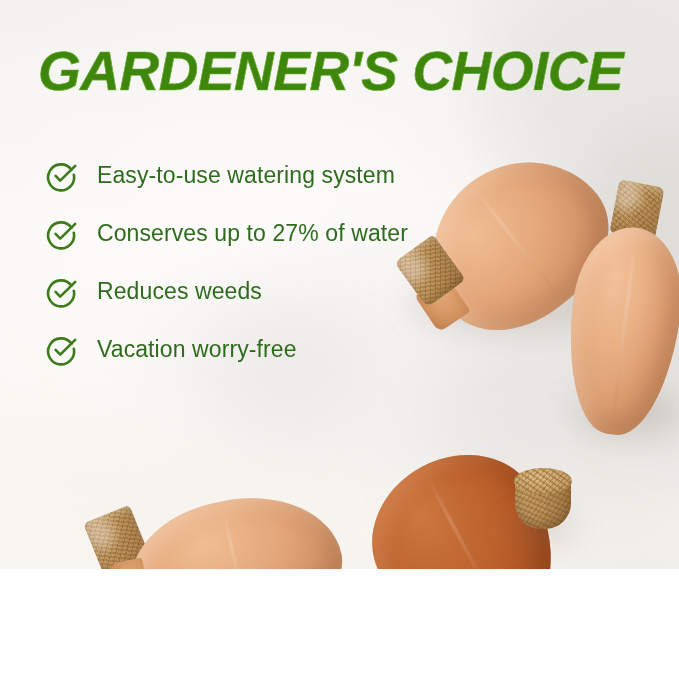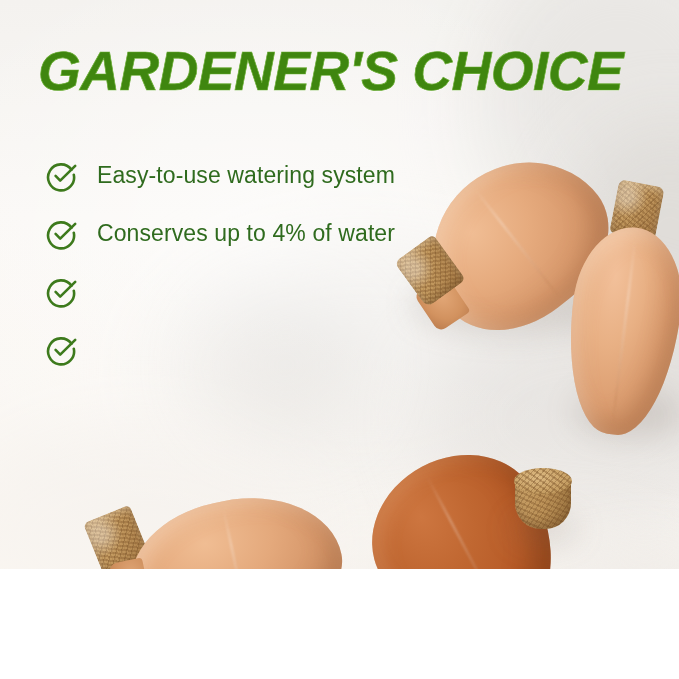--- a/index.html
+++ b/index.html
@@ -306,36 +306,38 @@
       <span class="feature-text">Easy-to-use watering system</span>
     </div>
 
     <div class="feature-row">
       <span class="check-icon">
         <svg viewBox="0 0 32 32" aria-hidden="true">
           <path d="M25.5 9.6a13 13 0 1 0 2.3 5.1" fill="none" stroke="#3d7a1c" stroke-width="2.6" stroke-linecap="round"></path>
           <path d="M9.6 15.9l4.6 4.7L29.2 5.9" fill="none" stroke="#3d7a1c" stroke-width="2.6" stroke-linecap="round" stroke-linejoin="round"></path>
         </svg>
       </span>
-      <span class="feature-text">Conserves up to 4% of water</span>
+      <span class="feature-text">Conserves up to 27% of water</span>
     </div>
 
 
     <div class="feature-row">
       <span class="check-icon">
         <svg viewBox="0 0 32 32" aria-hidden="true">
           <path d="M25.5 9.6a13 13 0 1 0 2.3 5.1" fill="none" stroke="#3d7a1c" stroke-width="2.6" stroke-linecap="round"></path>
           <path d="M9.6 15.9l4.6 4.7L29.2 5.9" fill="none" stroke="#3d7a1c" stroke-width="2.6" stroke-linecap="round" stroke-linejoin="round"></path>
         </svg>
       </span>
+      <span class="feature-text">Reduces weeds</span>
     </div>
 
     <div class="feature-row">
       <span class="check-icon">
         <svg viewBox="0 0 32 32" aria-hidden="true">
           <path d="M25.5 9.6a13 13 0 1 0 2.3 5.1" fill="none" stroke="#3d7a1c" stroke-width="2.6" stroke-linecap="round"></path>
           <path d="M9.6 15.9l4.6 4.7L29.2 5.9" fill="none" stroke="#3d7a1c" stroke-width="2.6" stroke-linecap="round" stroke-linejoin="round"></path>
         </svg>
       </span>
+      <span class="feature-text">Vacation worry-free</span>
     </div>
 
   </div>
 </div>
 
 </body></html>

